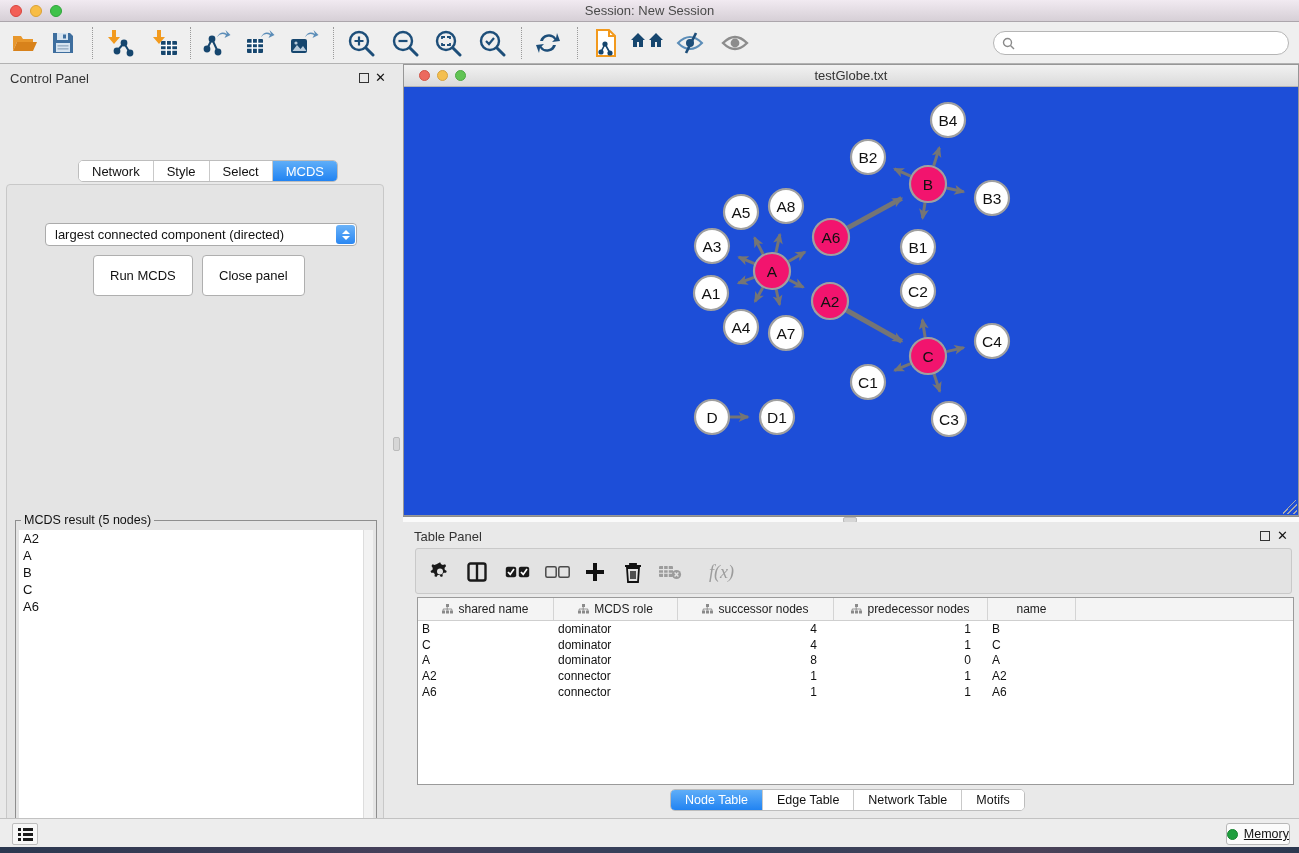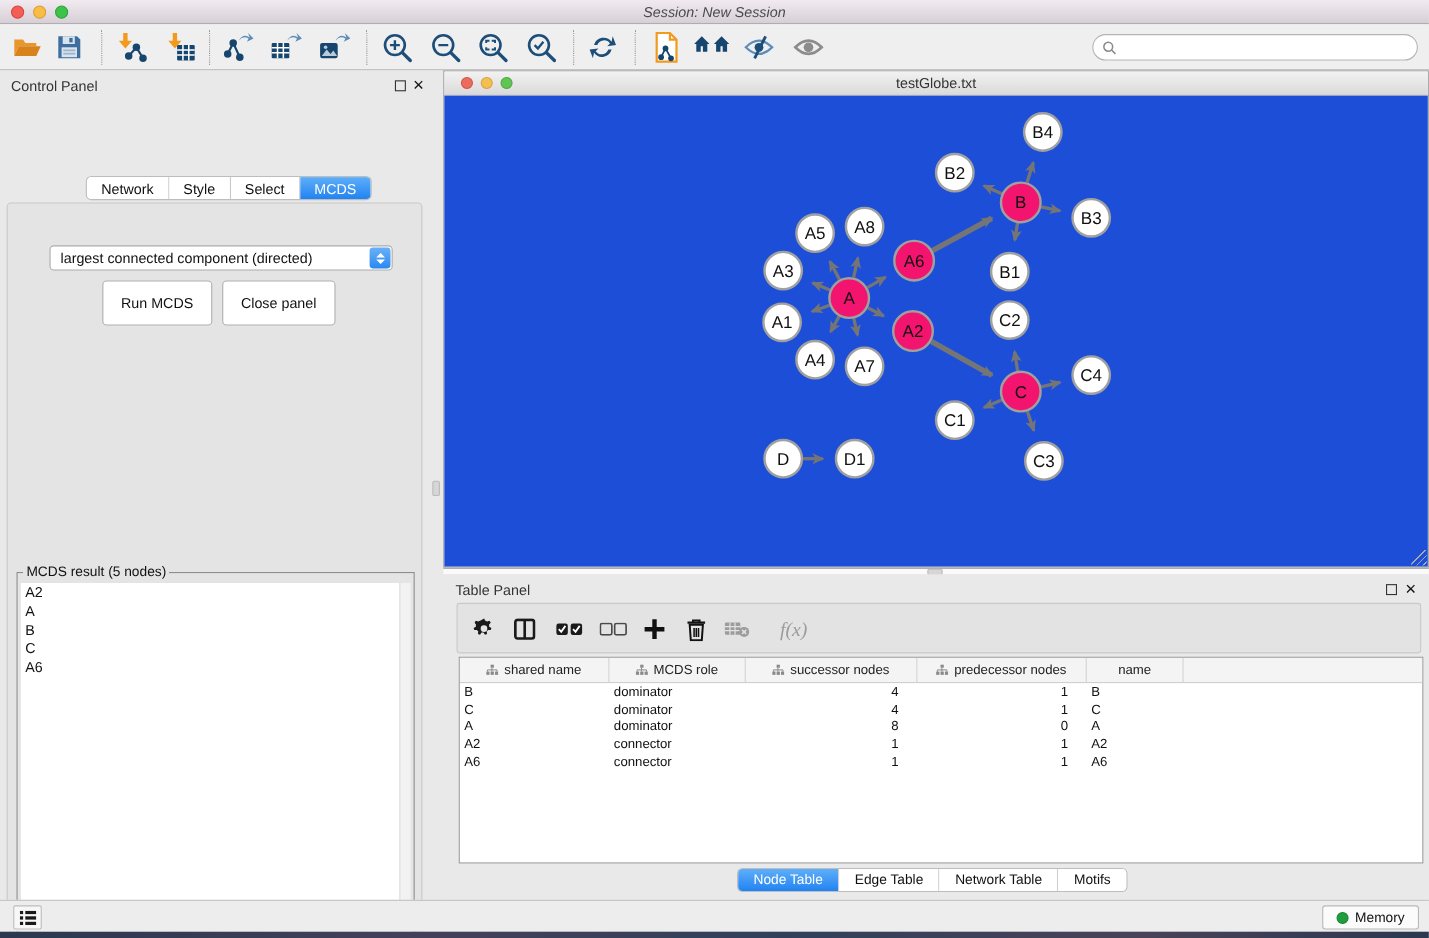--- a/index.html
+++ b/index.html
@@ -4,21 +4,21 @@
 <style>
   * { margin:0; padding:0; box-sizing:border-box; }
   html,body { width:1299px; height:853px; overflow:hidden; }
   body { font-family:"Liberation Sans","DejaVu Sans",sans-serif; background:#E9E9E9; position:relative; }
   #app { position:absolute; inset:0; width:1299px; height:853px; background:#E9E9E9; }
 
   
   .titlebar { position:absolute; left:0; top:0; width:1299px; height:22px;
     background:linear-gradient(#F1EAF1,#D6CFD6); border-bottom:1px solid #ACA6AC; }
   .titlebar .title { position:absolute; left:0; right:0; top:3px; text-align:center;
-    font-size:13px; color:#4A4A4A;font-style:italic; }
+    font-size:13px; color:#4A4A4A; }
   .tl { position:absolute; width:12px; height:12px; border-radius:50%; top:5px; }
   .tl.red{ left:10px; background:#F35F57; border:1px solid #D9453E;}
   .tl.yel{ left:30px; background:#F8BD45; border:1px solid #DBA135;}
   .tl.grn{ left:50px; background:#3FC24A; border:1px solid #2FA53A;}
 
   
   .toolbar { position:absolute; left:0; top:22px; width:1299px; height:42px;
     background:#EFEFEF; border-bottom:1px solid #B2B2B2; }
   .tbtn { position:absolute; top:5px; width:34px; height:32px; display:flex;
     align-items:center; justify-content:center; cursor:default; }
@@ -118,21 +118,21 @@
   #tp-tabs { left:267px; top:267px; }
   #tp-tabs .tab { font-size:12.5px; padding:2px 14px; }
 
   
   .statusbar { position:absolute; left:0; top:818px; width:1299px; height:29px;
     background:#EDEDED; border-top:1px solid #C2C2C2; }
   .list-btn { position:absolute; left:12px; top:4px; width:26px; height:22px; background:#F7F7F7;
     border:1px solid #BDBDBD; border-radius:2px; display:flex; align-items:center; justify-content:center; }
   .memory-btn { position:absolute; right:9px; top:4px; height:22px; background:#FBFBFB;
     border:1px solid #B8B8B8; border-radius:3px; display:flex; align-items:center; gap:6px;
-    padding:0 12px; font-size:12.5px; color:#111; }
+    padding:0 0; font-size:12.5px; color:#111;text-decoration:underline; }
   .memdot { width:11px; height:11px; border-radius:50%; background:#1F9E3E; border:1px solid #178430; }
   .desktop-strip { position:absolute; left:0; top:847px; width:1299px; height:6px;
     background:linear-gradient(90deg,#2B3850,#45405A 30%,#31405A 55%,#4A4258 80%,#2B3850); }
 
   svg { display:block; }
 </style>
 </head>
 <body>
 
 <div id="app">

